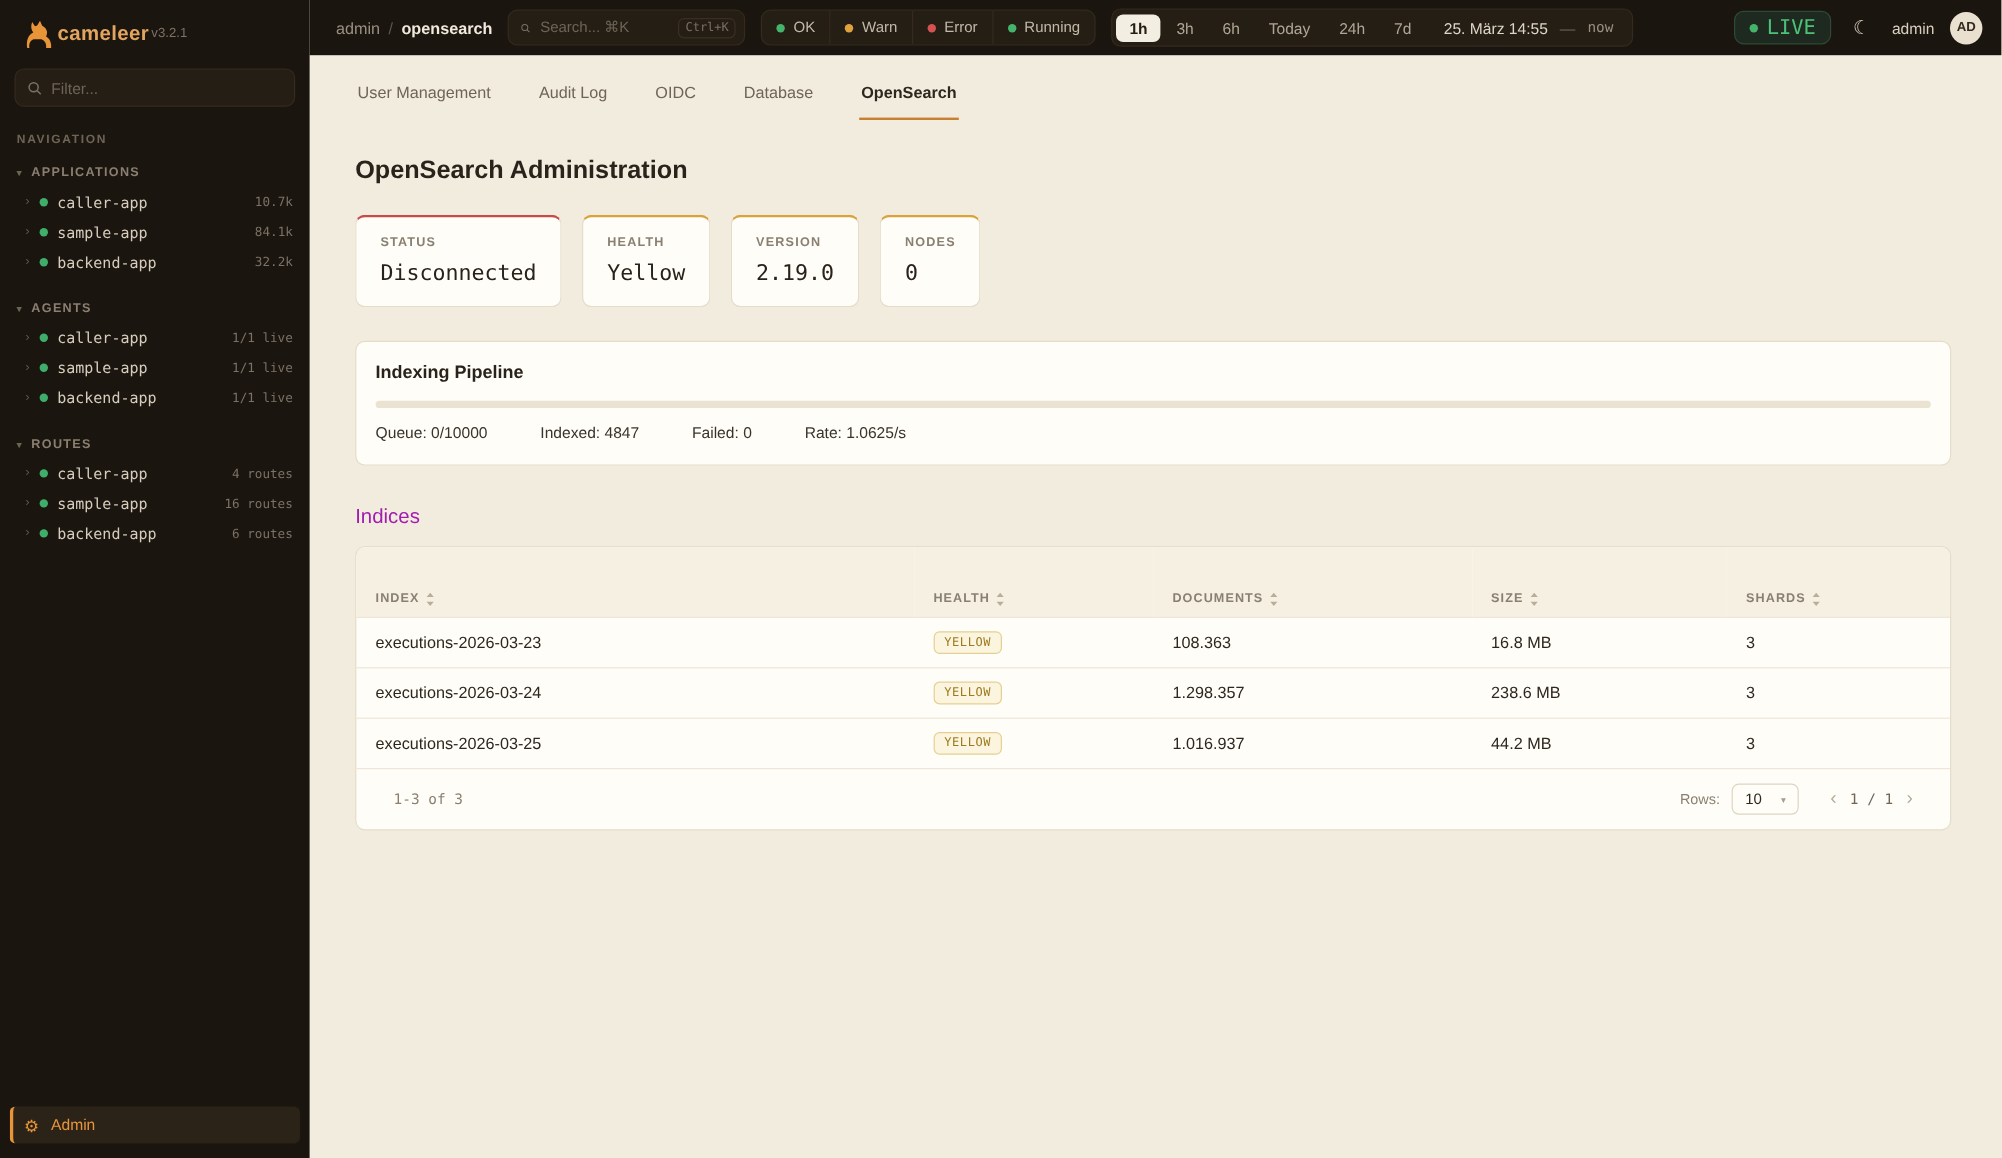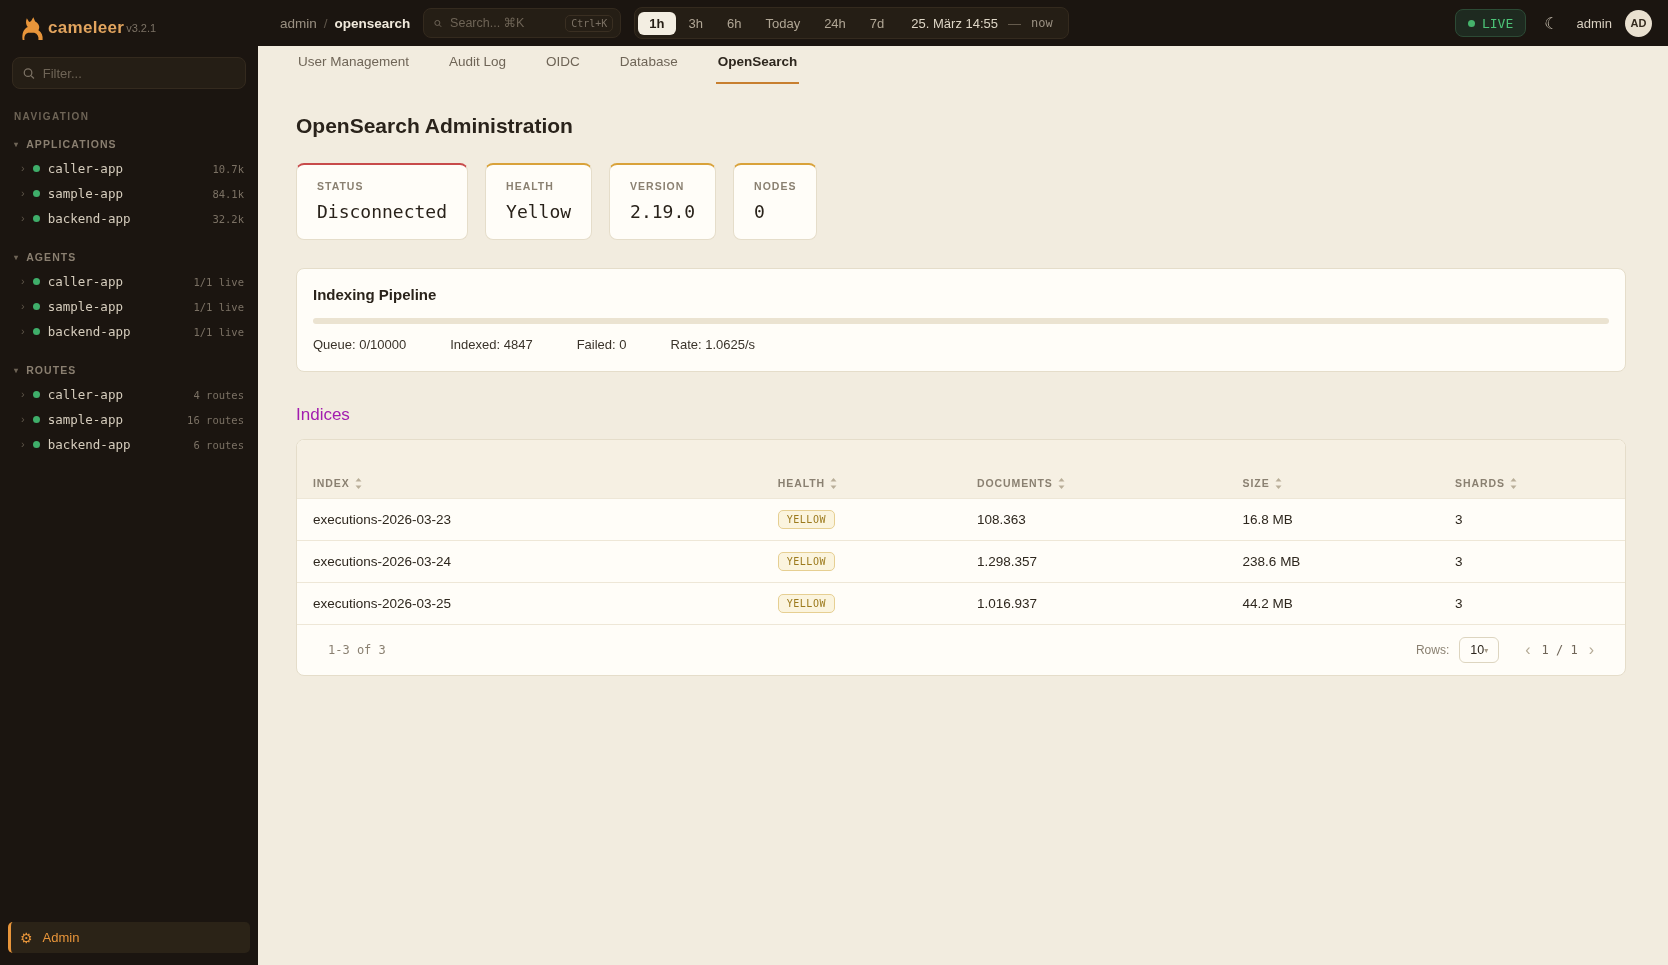--- a/index.html
+++ b/index.html
@@ -46,29 +46,29 @@
   .status-item { display: flex; align-items: center; gap: 7px; padding: 0 12px; font-size: 12.5px; color: #c3b9a9; background: transparent; border: none; border-left: 1px solid #342a1e; cursor: pointer; }
   .status-item:first-child { border-left: none; }
   .sdot { width: 7px; height: 7px; border-radius: 50%; }
   .time-group { display: flex; align-items: center; gap: 2px; background: #251e15; border: 1px solid #342a1e; border-radius: 8px; height: 32px; padding: 0 3px; flex-shrink: 0; }
   .tseg { color: #b0a695; font-size: 13px; padding: 4px 11px; border-radius: 6px; background: transparent; border: none; cursor: pointer; }
   .tseg.active { background: #f3eee2; color: #241d14; font-weight: 600; }
   .tdate { color: #ded6c6; font-size: 13px; padding: 0 8px 0 14px; white-space: nowrap; }
   .tdash { color: #6e6456; font-size: 13px; }
   .tnow { color: #9a9082; font-family: "DejaVu Sans Mono", monospace; font-size: 12px; padding: 0 12px 0 8px; }
   .flex-spacer { flex: 1; }
-  .live { display: flex; align-items: center; gap: 7px; border: 1px solid #2c4a35; background: #1e2a20; color: #4cc277; border-radius: 8px; height: 28px; padding: 0 12px; font-family: "DejaVu Sans Mono", monospace; font-size: 13px; cursor: pointer; }
+  .live { display: flex; align-items: center; gap: 7px; border: 1px solid #2c4a35; background: #1e2a20; color: #4cc277; border-radius: 8px; height: 28px; padding: 0 12px; font-family: "DejaVu Sans Mono", monospace; font-size: 17px; cursor: pointer; }
   .live-dot { width: 7px; height: 7px; border-radius: 50%; background: #45b36b; }
   .moon-btn { background: none; border: none; color: #cfc6b6; font-size: 16px; cursor: pointer; padding: 2px 5px; }
   .user-name { color: #d8cfc0; font-size: 13px; }
   .avatar { width: 27px; height: 27px; border-radius: 50%; background: #e9e0cf; color: #33291d; font-size: 11px; font-weight: 700; display: flex; align-items: center; justify-content: center; cursor: pointer; }
 
   
   .content { flex: 1; overflow: auto; padding: 0 42px 40px 38px; }
-  .tabs { display: flex; gap: 36px; padding-top: 8px; }
+  .tabs { display: flex; gap: 36px; padding-top: 24px; }
   .tab { color: #6f6557; font-size: 13.5px; padding: 0 2px 13px; background: none; border: none; border-bottom: 2px solid transparent; cursor: pointer; }
   .tab.active { color: #2e271e; font-weight: 600; border-bottom-color: #c87f2f; }
   .page-title { font-size: 21px; font-weight: 700; color: #2a231b; margin-top: 30px; }
   .stats-row { display: flex; gap: 17px; margin-top: 25px; }
   .stat-card { background: #fffdf8; border: 1px solid #e5ddca; border-top: 2px solid #d9a23a; border-radius: 8px; padding: 15px 20px 17px; }
   .stat-label { font-size: 10.5px; font-weight: 700; letter-spacing: 1px; color: #8a8071; }
   .stat-value { font-family: "DejaVu Sans Mono", monospace; font-size: 18px; color: #29221a; margin-top: 9px; font-weight: 500; white-space: nowrap; }
   .card { background: #fffdf8; border: 1px solid #e5ddca; border-radius: 8px; }
   .pipeline { margin-top: 28px; padding: 17px 16px 19px; }
   .pipeline-title { font-size: 15px; font-weight: 700; color: #2a231b; }
@@ -79,21 +79,21 @@
   .table-card { overflow: hidden; }
   table { width: 100%; border-collapse: collapse; }
   thead th { background: #f6f0e3; padding: 9px 16px; cursor: pointer; }
   .th-inner { display: flex; align-items: center; gap: 5px; font-size: 10.5px; font-weight: 700; letter-spacing: .9px; color: #8a8071; margin-top: 28px; }
   tbody td { padding: 11px 16px; font-size: 13.5px; color: #2e271e; border-top: 1px solid #eee7d7; }
   .health-badge { display: inline-block; background: #fbf4de; border: 1px solid #e6cf92; color: #9c7a1d; font-family: "DejaVu Sans Mono", monospace; font-size: 10px; letter-spacing: .5px; padding: 3px 8px; border-radius: 5px; }
   .table-footer { display: flex; align-items: center; border-top: 1px solid #eee7d7; padding: 12px 31px; }
   .range-label { font-family: "DejaVu Sans Mono", monospace; font-size: 12px; color: #8a8071; }
   .tf-right { margin-left: auto; display: flex; align-items: center; gap: 10px; }
   .rows-label { font-size: 12px; color: #8a8071; }
-  .rows-select { display: flex; align-items: center; gap: 0; border: 1px solid #ddd5c0; border-radius: 6px; padding: 5px 10px; font-size: 12.5px; color: #2e271e; background: #fffdf8; cursor: pointer; }
+  .rows-select { display: flex; align-items: center; gap: 16px; border: 1px solid #ddd5c0; border-radius: 6px; padding: 5px 10px; font-size: 12.5px; color: #2e271e; background: #fffdf8; cursor: pointer; }
   .select-caret { color: #a79d8a; font-size: 8px; }
   .pager { display: flex; align-items: center; gap: 11px; margin-left: 16px; }
   .pager-btn { color: #b5ab97; background: none; border: none; font-size: 16px; line-height: 1; cursor: pointer; }
   .pager-label { font-family: "DejaVu Sans Mono", monospace; font-size: 12px; color: #6f6557; }
 </style>
 </head>
 <body>
 
 <div class="app">
 
@@ -210,20 +210,38 @@
 
       <div class="searchbox">
         <svg width="13" height="13" viewBox="0 0 14 14">
           <circle cx="6" cy="6" r="4.5" fill="none" stroke="#7b7164" stroke-width="1.5"></circle>
           <line x1="9.5" y1="9.5" x2="13" y2="13" stroke="#7b7164" stroke-width="1.5"></line>
         </svg>
         <input class="search-input" placeholder="Search... ⌘K" style="">
         <span class="kbd">Ctrl+K</span>
       </div>
 
+      <div class="status-group">
+        <button class="status-item">
+          <span class="sdot" style="background-color: rgb(69, 179, 107);"></span>
+          <span>OK</span>
+        </button>
+        <button class="status-item">
+          <span class="sdot" style="background-color: rgb(224, 162, 60);"></span>
+          <span>Warn</span>
+        </button>
+        <button class="status-item">
+          <span class="sdot" style="background-color: rgb(212, 82, 82);"></span>
+          <span>Error</span>
+        </button>
+        <button class="status-item">
+          <span class="sdot" style="background-color: rgb(69, 179, 107);"></span>
+          <span>Running</span>
+        </button>
+      </div>
 
       <div class="time-group">
         <button class="tseg active">1h</button>
         <button class="tseg">3h</button>
         <button class="tseg">6h</button>
         <button class="tseg">Today</button>
         <button class="tseg">24h</button>
         <button class="tseg">7d</button>
         <span class="tdate">25. März 14:55</span>
         <span class="tdash">—</span>

